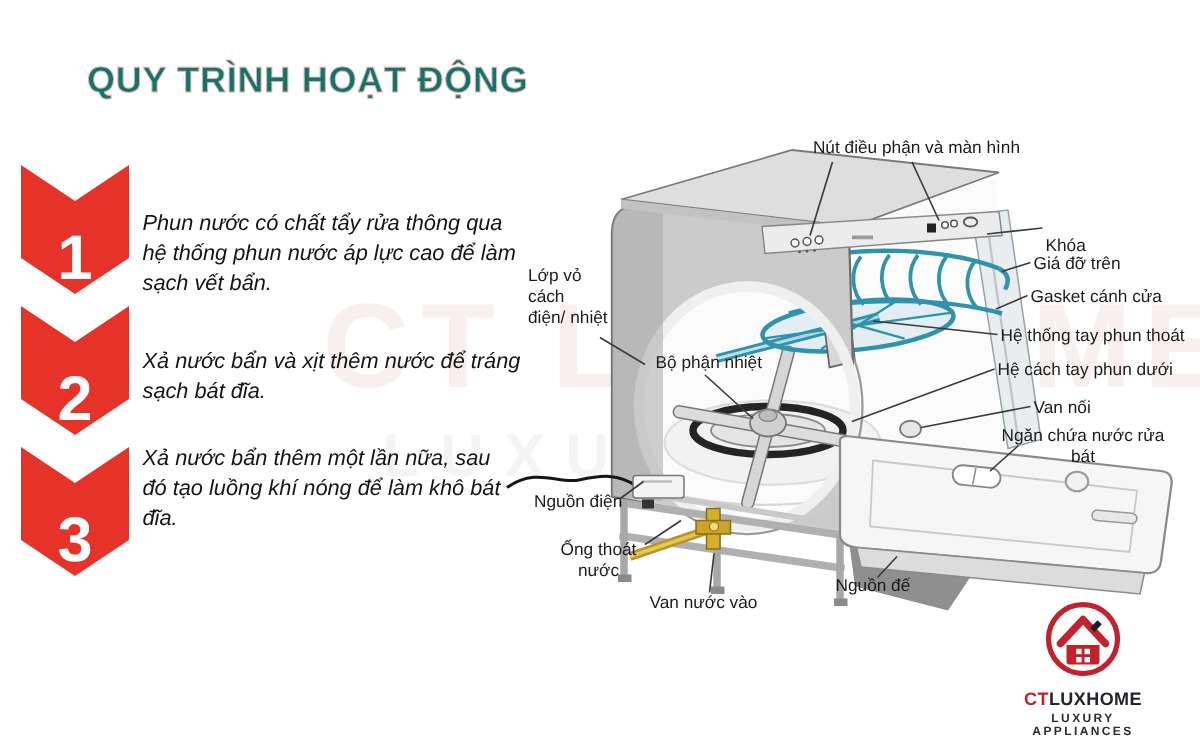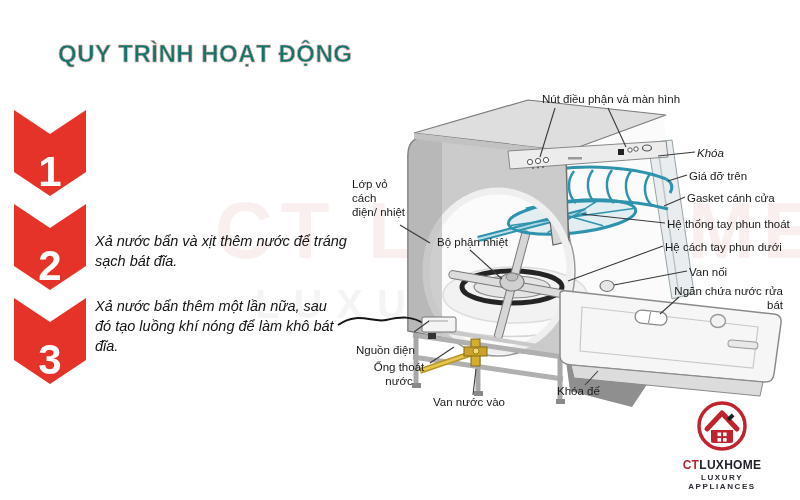--- a/index.html
+++ b/index.html
@@ -29,30 +29,30 @@
   #step3{top:296px;}
   #chevrons{position:absolute;left:14px;top:110px;z-index:2;}
   
   #diagram-svg{position:absolute;left:330px;top:85px;z-index:1;}
   .dlabel{
     position:absolute;font-size:11.5px;color:#1b1b1b;line-height:1.22;
     white-space:nowrap;z-index:3;
   }
   .wrap{white-space:pre-line;}
   #lbl-control{left:536px;top:92px;width:150px;text-align:center;}
-  #lbl-lock{left:697px;top:146px;font-style:italic;}
+  #lbl-lock{left:697px;top:157px;}
   #lbl-upper-rack{left:689px;top:169px;}
   #lbl-gasket{left:687px;top:191px;}
   #lbl-upper-spray{left:667px;top:217px;}
   #lbl-lower-spray{left:665px;top:240px;}
   #lbl-connect-valve{left:689px;top:265px;}
-  #lbl-detergent{left:661px;top:284px;width:122px;text-align:right;}
+  #lbl-detergent{left:661px;top:284px;width:122px;text-align:center;}
   #lbl-insulation{left:352px;top:177px;width:62px;text-align:left;}
   #lbl-heater{left:437px;top:235px;}
-  #lbl-power{left:356px;top:343px;}
+  #lbl-power{left:356px;top:328px;}
   #lbl-drain{left:370px;top:360px;width:58px;text-align:center;}
   #lbl-inlet-valve{left:433px;top:395px;}
   #lbl-base{left:557px;top:384px;}
   
   #logo{position:absolute;left:668px;top:400px;width:108px;text-align:center;z-index:3;}
   #logo-brand{font-size:12px;font-weight:bold;letter-spacing:.3px;margin-top:2px;color:#23232b;}
   #logo-brand .red{color:#c1232e;}
   #logo-tagline{font-size:8px;font-weight:bold;letter-spacing:1.6px;color:#2b2b33;margin-top:1px;}
 </style>
 </head>
@@ -73,20 +73,21 @@
     <g>
       <path d="M0,94 L36,118 L72,94 L72,156 L36,180 L0,156 Z" fill="#e63329"></path>
       <text x="36" y="170" text-anchor="middle" font-size="42" font-weight="bold" fill="#ffffff">2</text>
     </g>
     <g>
       <path d="M0,188 L36,212 L72,188 L72,250 L36,274 L0,250 Z" fill="#e63329"></path>
       <text x="36" y="264" text-anchor="middle" font-size="42" font-weight="bold" fill="#ffffff">3</text>
     </g>
   </svg>
 
+  <div id="step1" class="step-text">Phun nước có chất tẩy rửa thông qua hệ thống phun nước áp lực cao để làm sạch vết bẩn.</div>
   <div id="step2" class="step-text">Xả nước bẩn và xịt thêm nước để tráng sạch bát đĩa.</div>
   <div id="step3" class="step-text">Xả nước bẩn thêm một lần nữa, sau đó tạo luồng khí nóng để làm khô bát đĩa.</div>
 
   <svg id="diagram-svg" width="470" height="345" viewBox="0 0 470 345">
 
     <g>
       <path d="M100,60 L334,34 L352,214 L242,274 L95,250 Z" fill="#fbfbfb"></path>
       <ellipse cx="185" cy="210" rx="72" ry="28" fill="#f2f2f2" stroke="#dddddd" stroke-width="1.5"></ellipse>
       <path d="M108,242 Q185,262 258,240" stroke="#d5d5d5" stroke-width="1.5" fill="none"></path>
       <path d="M248,252 Q300,244 340,222" stroke="#d9d9d9" stroke-width="1.5" fill="none"></path>
@@ -238,21 +239,21 @@
   <div id="lbl-detergent" class="dlabel wrap">Ngăn chứa nước rửa
 bát</div>
   <div id="lbl-insulation" class="dlabel wrap">Lớp vỏ
 cách
 điện/ nhiệt</div>
   <div id="lbl-heater" class="dlabel">Bộ phận nhiệt</div>
   <div id="lbl-power" class="dlabel">Nguồn điện</div>
   <div id="lbl-drain" class="dlabel wrap">Ống thoát
 nước</div>
   <div id="lbl-inlet-valve" class="dlabel">Van nước vào</div>
-  <div id="lbl-base" class="dlabel">Khóa đế</div>
+  <div id="lbl-base" class="dlabel">Nguồn đế</div>
 
   <div id="logo">
     <svg width="52" height="52" viewBox="0 0 52 52">
       <circle cx="26" cy="26" r="23" fill="none" stroke="#c1232e" stroke-width="3.5"></circle>
       <path d="M11,29 L26,13 L41,29" fill="none" stroke="#c1232e" stroke-width="5" stroke-linecap="round" stroke-linejoin="round"></path>
       <rect x="33" y="14" width="4" height="7" fill="#1c1c24" transform="rotate(44 35 17)"></rect>
       <path d="M15,30 L37,30 L37,41 Q37,43 35,43 L17,43 Q15,43 15,41 Z" fill="#c1232e"></path>
       <g fill="#ffffff">
         <rect x="21.5" y="32.5" width="3.6" height="3.6"></rect>
         <rect x="27" y="32.5" width="3.6" height="3.6"></rect>

